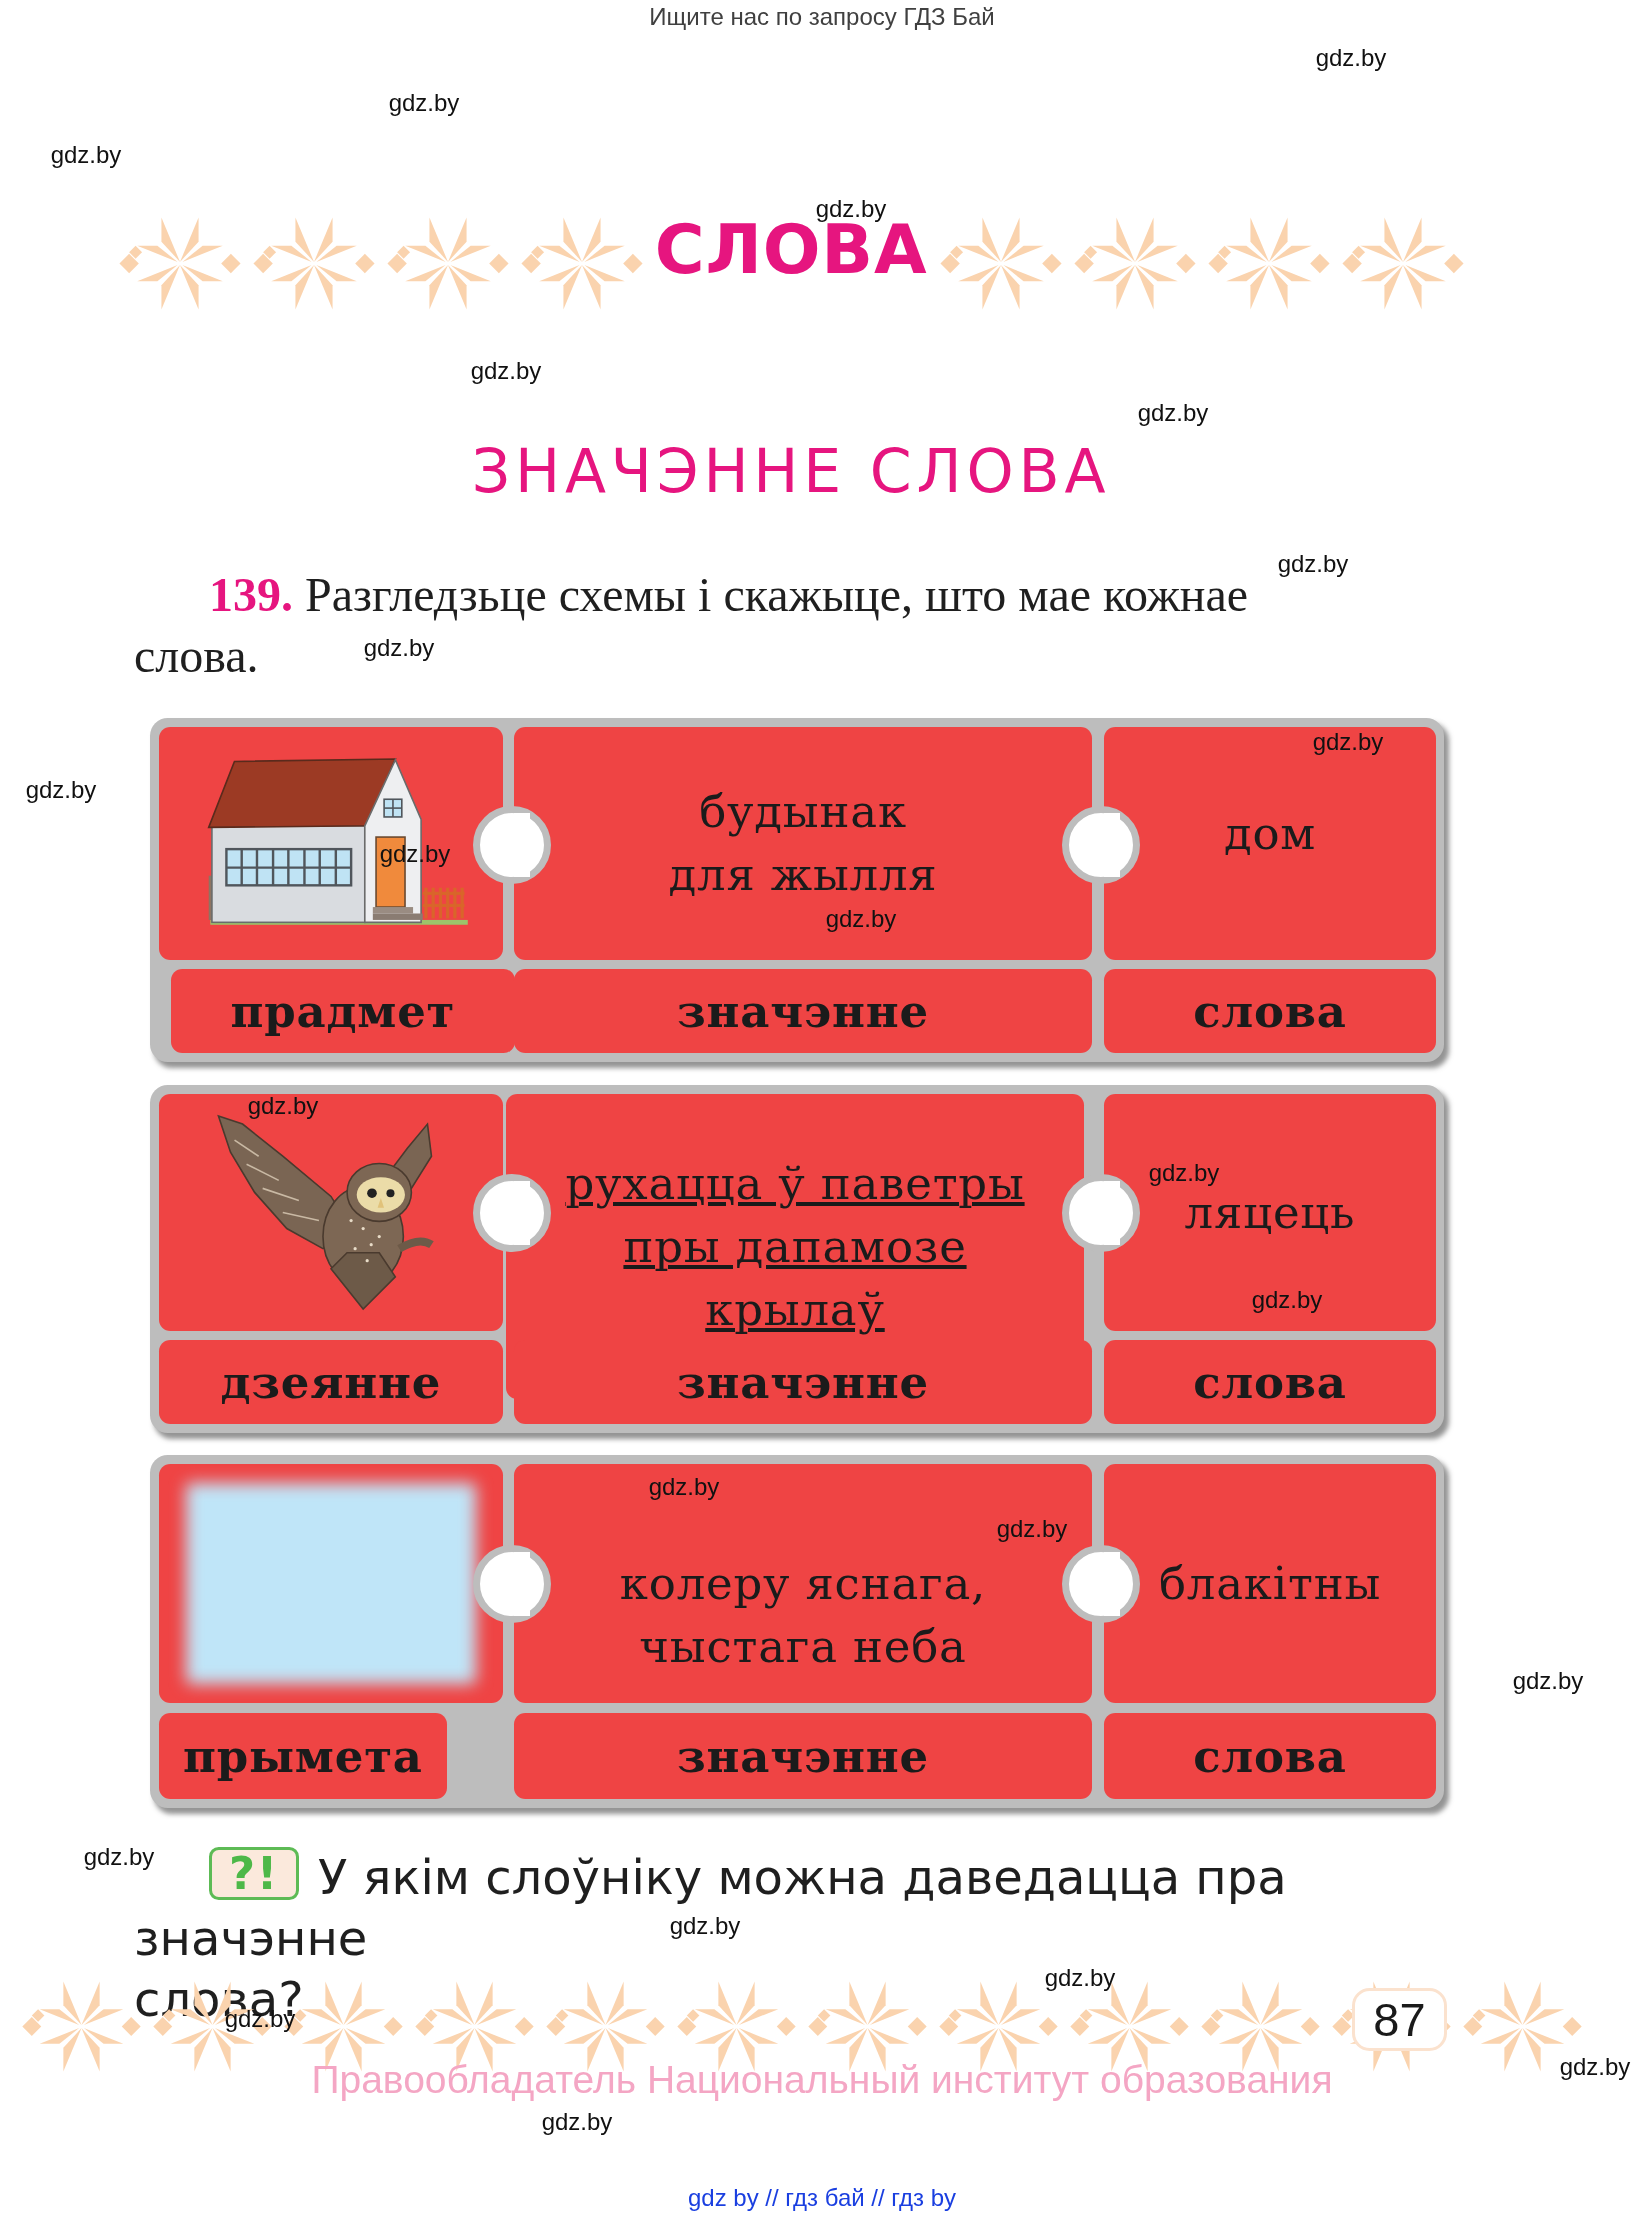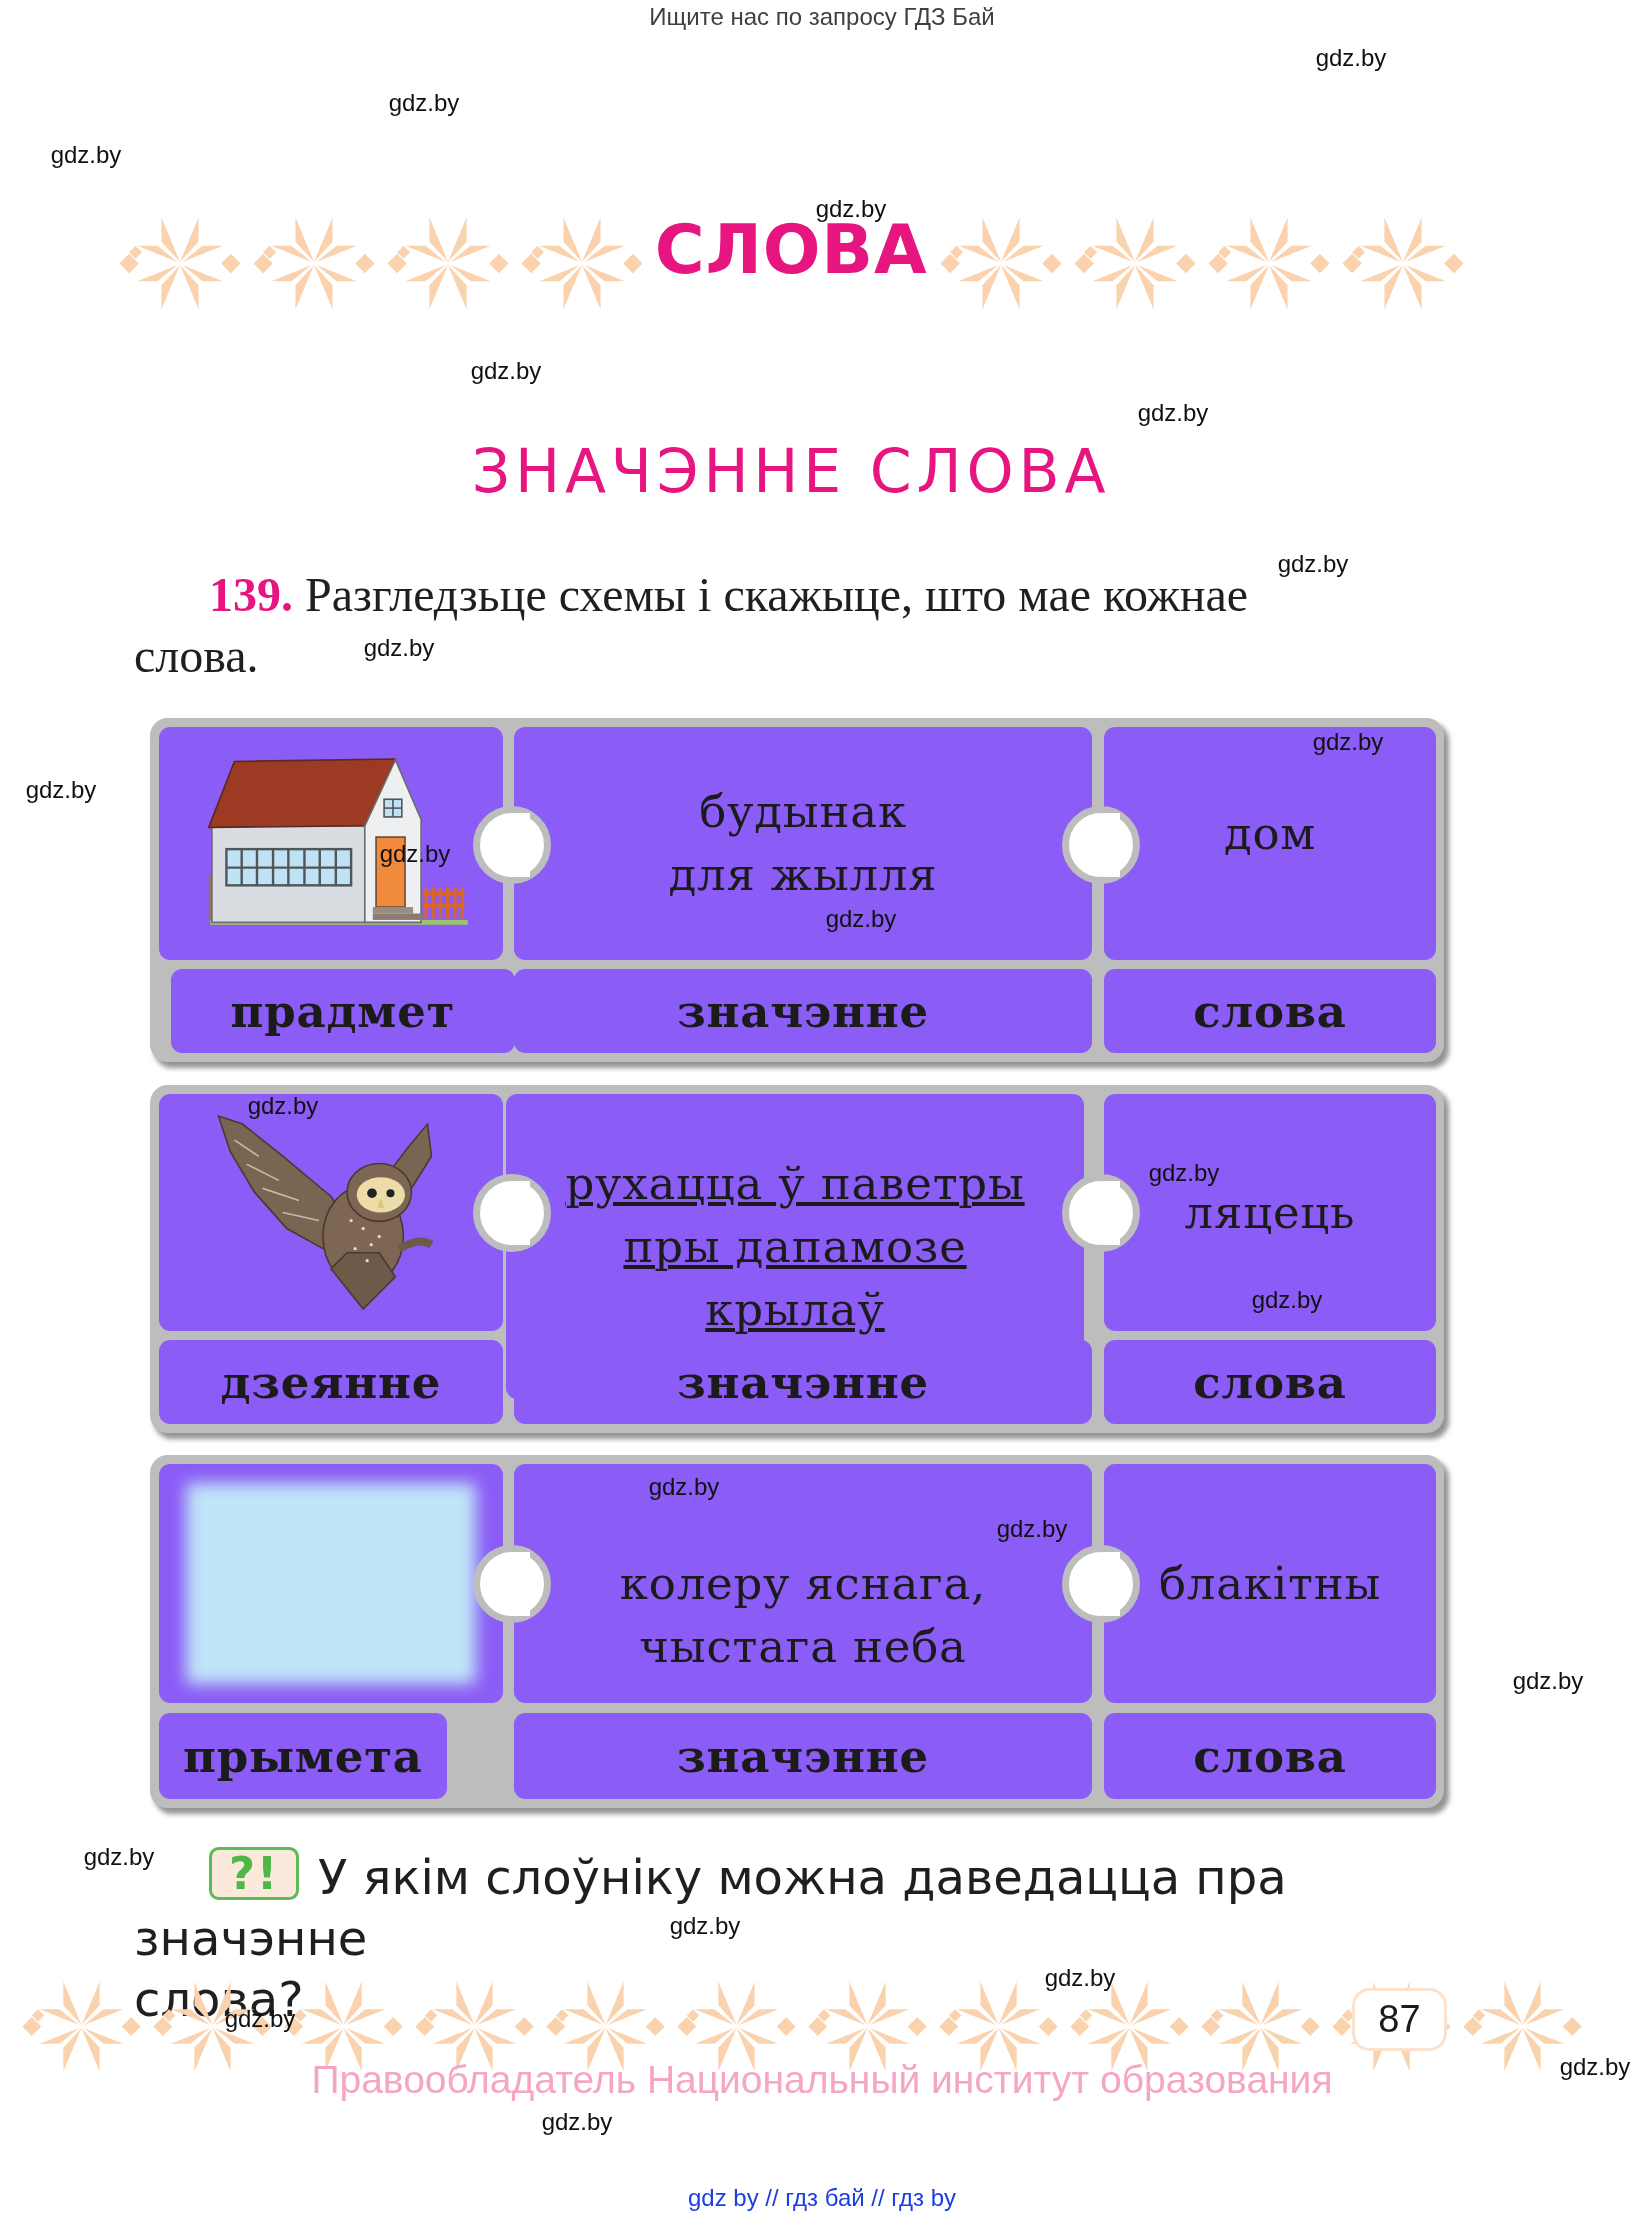--- a/index.html
+++ b/index.html
@@ -18,41 +18,41 @@
                font-size:60px; color:#E6157F; letter-spacing:4.8px; line-height:1; }
   .task { position:absolute; left:134px; top:564px; width:1329px; font-size:48px; line-height:61px;
           font-family:Liberation Serif, serif; color:#1f1f1f; }
   .task .num { color:#E6157F; font-weight:bold; }
   .task .indent { display:inline-block; width:75px; }
 
   
   .puzzle { position:absolute; left:150px; width:1294px; }
   .puzzle .frame { position:absolute; inset:0; background:#BDBDBD; border-radius:17.7px;
                    box-shadow:4.8px 5.6px 4.8px rgba(60,60,60,0.55); }
-  .cell { position:absolute; background:#8b5cf6; border-radius:11.3px; display:flex; align-items:center;
+  .cell { position:absolute; background:#ef4444; border-radius:11.3px; display:flex; align-items:center;
           justify-content:center; text-align:center; overflow:visible; }
   .cell .txt { font-family:"DejaVu Serif", serif; font-size:45px; line-height:63px; color:#1b1b1b;
                letter-spacing:0.8px; }
   .cell .lbl { font-family:"DejaVu Serif", serif; font-weight:bold; font-size:45px; color:#1b1b1b; letter-spacing:0.8px; }
   .knob { position:absolute; width:64px; height:64px; border-radius:50%; background:#fff;
           border:7.2px solid #BDBDBD; box-sizing:content-box; }
   .knob-mask { position:absolute; background:#fff; }
 
   .badge { position:absolute; left:209px; top:1847px; width:90px; height:53px; border:3.2px solid #5DBB55;
            border-radius:9.7px; background:#FBE9DC; box-sizing:border-box; display:flex; align-items:center;
            justify-content:center; font-family:"DejaVu Sans", sans-serif; font-weight:bold; font-size:45px;
            color:#4DB848; letter-spacing:1.6px; line-height:1; }
   .question { position:absolute; left:134px; top:1847px; width:1337px; font-size:48px; line-height:61px;
               font-family:"DejaVu Sans", sans-serif; color:#1f1f1f; }
   .question .indent { display:inline-block; width:184px; }
 
   .pagenum { position:absolute; left:1352px; top:1988px; width:95px; height:63px; background:#fff;
              border:3.2px solid #FBE2CE; border-radius:17.7px; box-sizing:border-box; display:flex;
              align-items:center; justify-content:center; font-family:"Liberation Sans", sans-serif;
-             font-size:38px; color:#1a1a1a; }
+             font-size:47px; color:#1a1a1a; }
   .copyright { left:822px; top:2058px; font-family:"Liberation Sans", sans-serif; font-size:39px; color:#F4A6C4; }
   .bottom-link { left:822px; top:2184px; font-family:"Liberation Sans", sans-serif; font-size:24px; color:#1A3FE0; }
 </style>
 </head>
 <body>
 
 <div class="abs center-x top-ad">Ищите нас по запросу ГДЗ Бай</div>
 
 <div id="watermarks">
     <div class="wm" style="left: 1351px; top: 58px; z-index: 5;">gdz.by</div>

